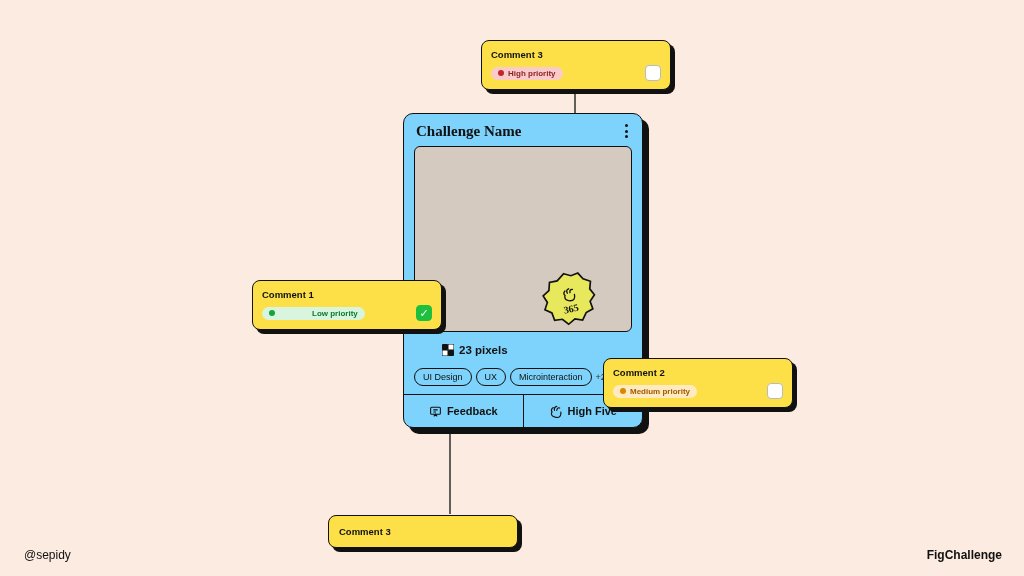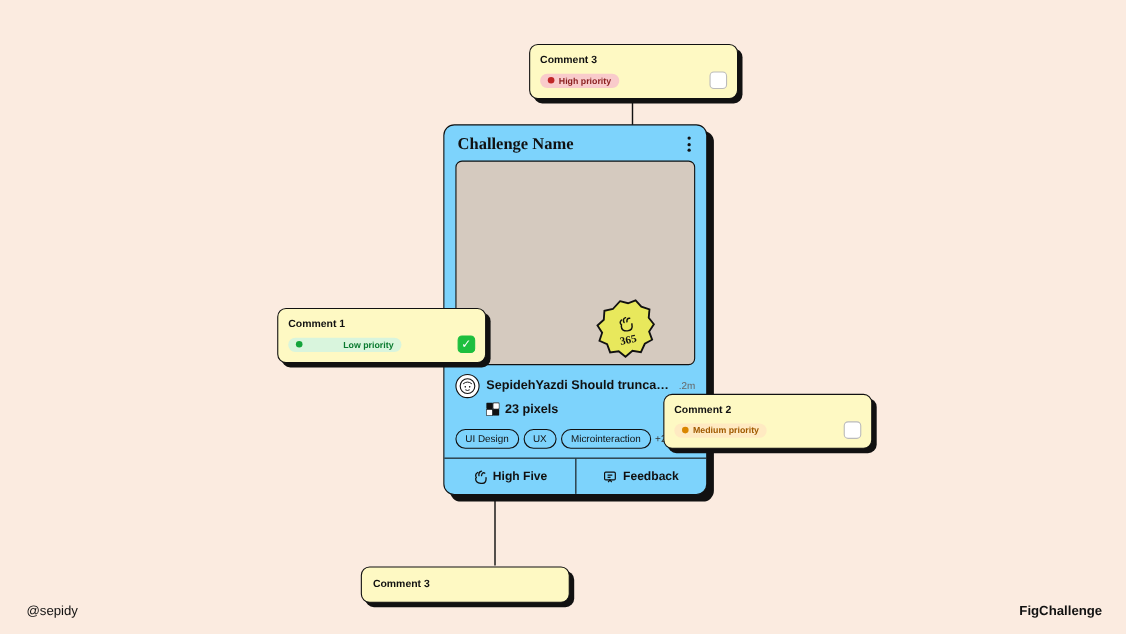--- a/index.html
+++ b/index.html
@@ -66,21 +66,21 @@
   .more-tags { font-size:9px; color:#333; }
 
   .actions { border-top:1.2px solid #111; display:flex; }
   .action { flex:1; display:flex; align-items:center; justify-content:center; gap:5px; padding:9px 0; font-size:11px; font-weight:600; }
   .action + .action { border-left:1.2px solid #111; }
 
   
   .anno {
     position:absolute;
     width:190px;
-    background:#fef9c3;
+    background:#fde047;
     border:1.5px solid #111;
     border-radius:8px;
     padding:8px 9px;
     box-shadow: 4px 4px 0 0 #111;
   }
   .anno-title { font-size:9.5px; font-weight:700; margin-bottom:5px; }
   .anno-row { display:flex; align-items:center; justify-content:space-between; }
   .pill { display:inline-flex; align-items:center; gap:4px; font-size:8px; font-weight:600; padding:2px 7px; border-radius:999px; }
   .pill-low  { background:#D9F5DD; color:#0a7a2f;gap:37px; }
   .pill-med  { background:#FFEAC2; color:#a05a00;text-align:center; }
@@ -140,63 +140,50 @@
           <path d="M50 4 L62 10 L75 8 L82 20 L94 27 L90 40 L96 52 L86 62 L88 76 L75 80 L66 92 L53 87 L40 94 L31 83 L17 82 L15 68 L4 60 L11 48 L6 35 L18 28 L22 14 L36 14 Z" fill="#E8E85C" stroke="#111" stroke-width="3"></path>
 
           <g transform="translate(38,28) scale(0.8)" stroke="#111" stroke-width="3" fill="none" stroke-linecap="round">
             <path d="M8 18 q-4 -6 2 -10 M14 14 q-2 -8 5 -9 M20 14 q1 -8 7 -6 M7 20 q-2 10 10 12 q12 2 12 -12"></path>
           </g>
           <text x="50" y="74" text-anchor="middle" font-size="18" font-weight="700" font-family="Georgia,serif" fill="#111">365</text>
         </svg>
       </div>
     </div>
     <div class="meta">
-      <div class="meta-row1">
-        <div class="avatar">
-          <svg viewBox="0 0 24 24" width="16" height="16">
-            <circle cx="12" cy="12" r="10" fill="#fff" stroke="#111" stroke-width="1.5"></circle>
-            <path d="M6 9 q6 -5 12 0" fill="none" stroke="#111" stroke-width="1.3"></path>
-            <circle cx="9" cy="13" r="1.1" fill="#111"></circle>
-              <circle cx="15" cy="13" r="1.1" fill="#111"></circle>
-            <path d="M9 17 q3 2 6 0" fill="none" stroke="#111" stroke-width="1.3"></path>
-          </svg>
-        </div>
-        <div class="username">SepidehYazdi Should truncat…</div>
-        <div class="time">.2m</div>
-      </div>
       <div class="meta-row2">
         <svg class="figma-ico" viewBox="0 0 12 12">
           <rect x="0" y="0" width="6" height="6" rx="1" fill="#111"></rect>
           <rect x="6" y="0" width="6" height="6" rx="1" fill="#fff" stroke="#111"></rect>
           <rect x="0" y="6" width="6" height="6" rx="1" fill="#fff" stroke="#111"></rect>
           <rect x="6" y="6" width="6" height="6" rx="1" fill="#111"></rect>
         </svg>
         <div class="pixels">23 pixels</div>
       </div>
     </div>
     <div class="tags">
       <span class="tag">UI Design</span>
       <span class="tag">UX</span>
       <span class="tag">Microinteraction</span>
       <span class="more-tags">+2 more</span>
     </div>
     <div class="actions">
       <div class="action">
-        <svg width="14" height="14" viewBox="0 0 24 24" fill="none" stroke="#111" stroke-width="2" stroke-linecap="round">
-            <path d="M7 14 q-3 -5 2 -8 M11 11 q-1 -6 4 -7 M15 11 q1 -6 5 -4 M6 15 q-1 7 8 8 q9 1 8 -9"></path>
-          </svg>
-        <span>High Five</span>
-      </div>
-      <div class="action">
         <svg width="13" height="13" viewBox="0 0 24 24" fill="none" stroke="#111" stroke-width="2">
             <rect x="3" y="4" width="18" height="13" rx="2"></rect>
             <path d="M9 21 l3 -4 l3 4"></path>
             <path d="M8 9 h8 M8 13 h5"></path>
           </svg>
         <span>Feedback</span>
+      </div>
+      <div class="action">
+        <svg width="14" height="14" viewBox="0 0 24 24" fill="none" stroke="#111" stroke-width="2" stroke-linecap="round">
+            <path d="M7 14 q-3 -5 2 -8 M11 11 q-1 -6 4 -7 M15 11 q1 -6 5 -4 M6 15 q-1 7 8 8 q9 1 8 -9"></path>
+          </svg>
+        <span>High Five</span>
       </div>
     </div>
   </div>
 
   <div class="anno" style="left:481px; top:40px;">
     <div class="anno-title">Comment 3</div>
     <div class="anno-row">
       <span class="pill pill-high">
         <span class="dot dot-high"></span>
         <span>High priority</span>

